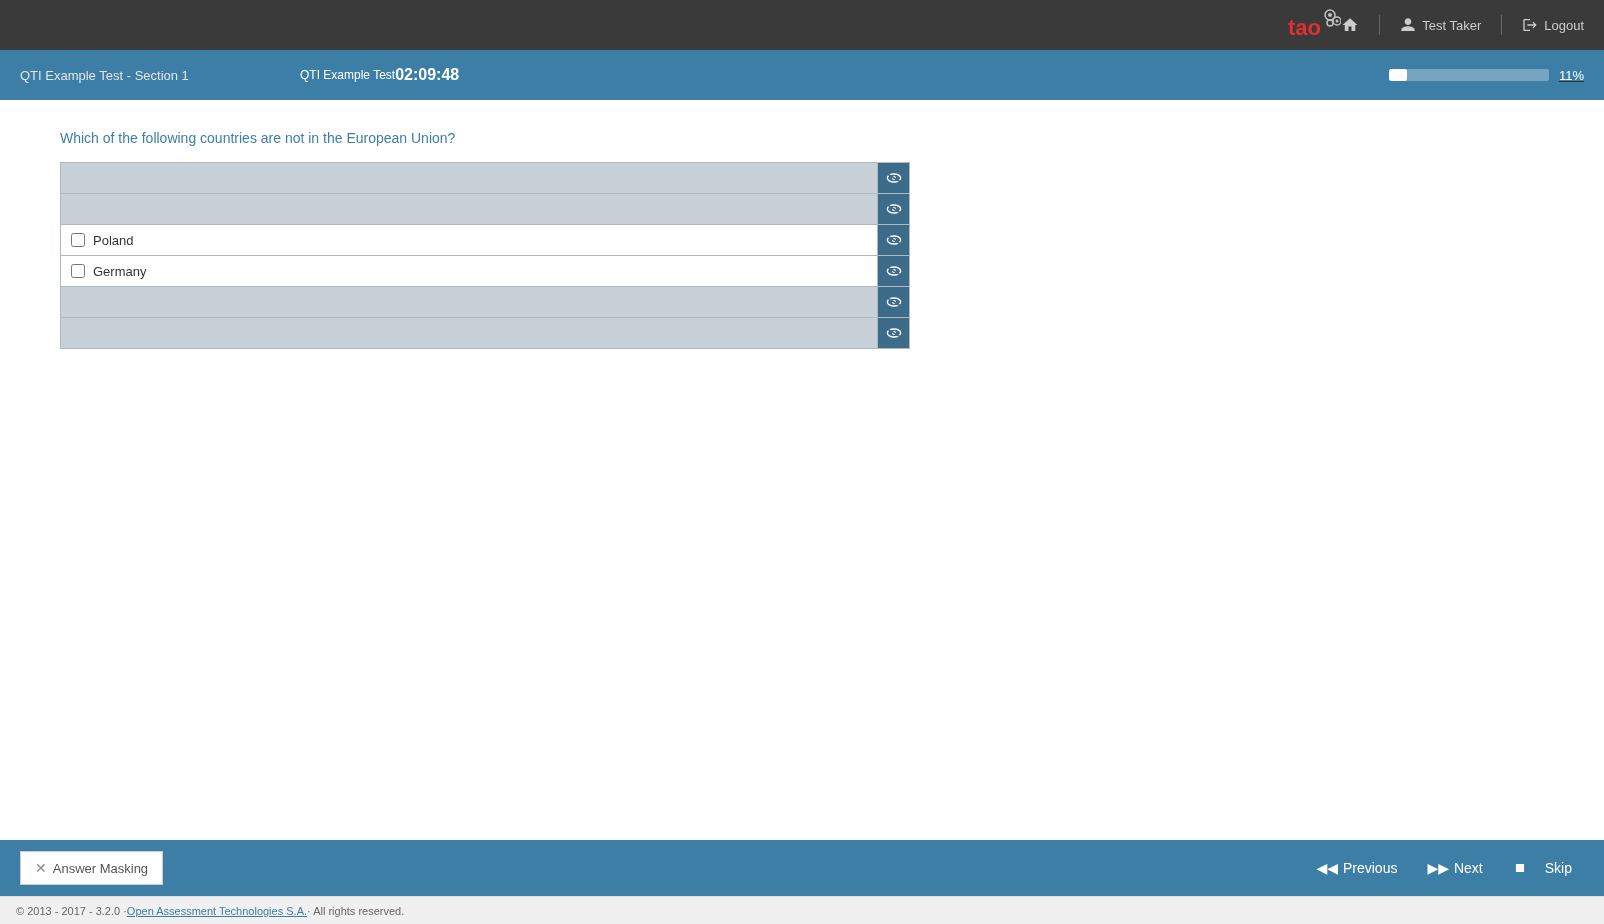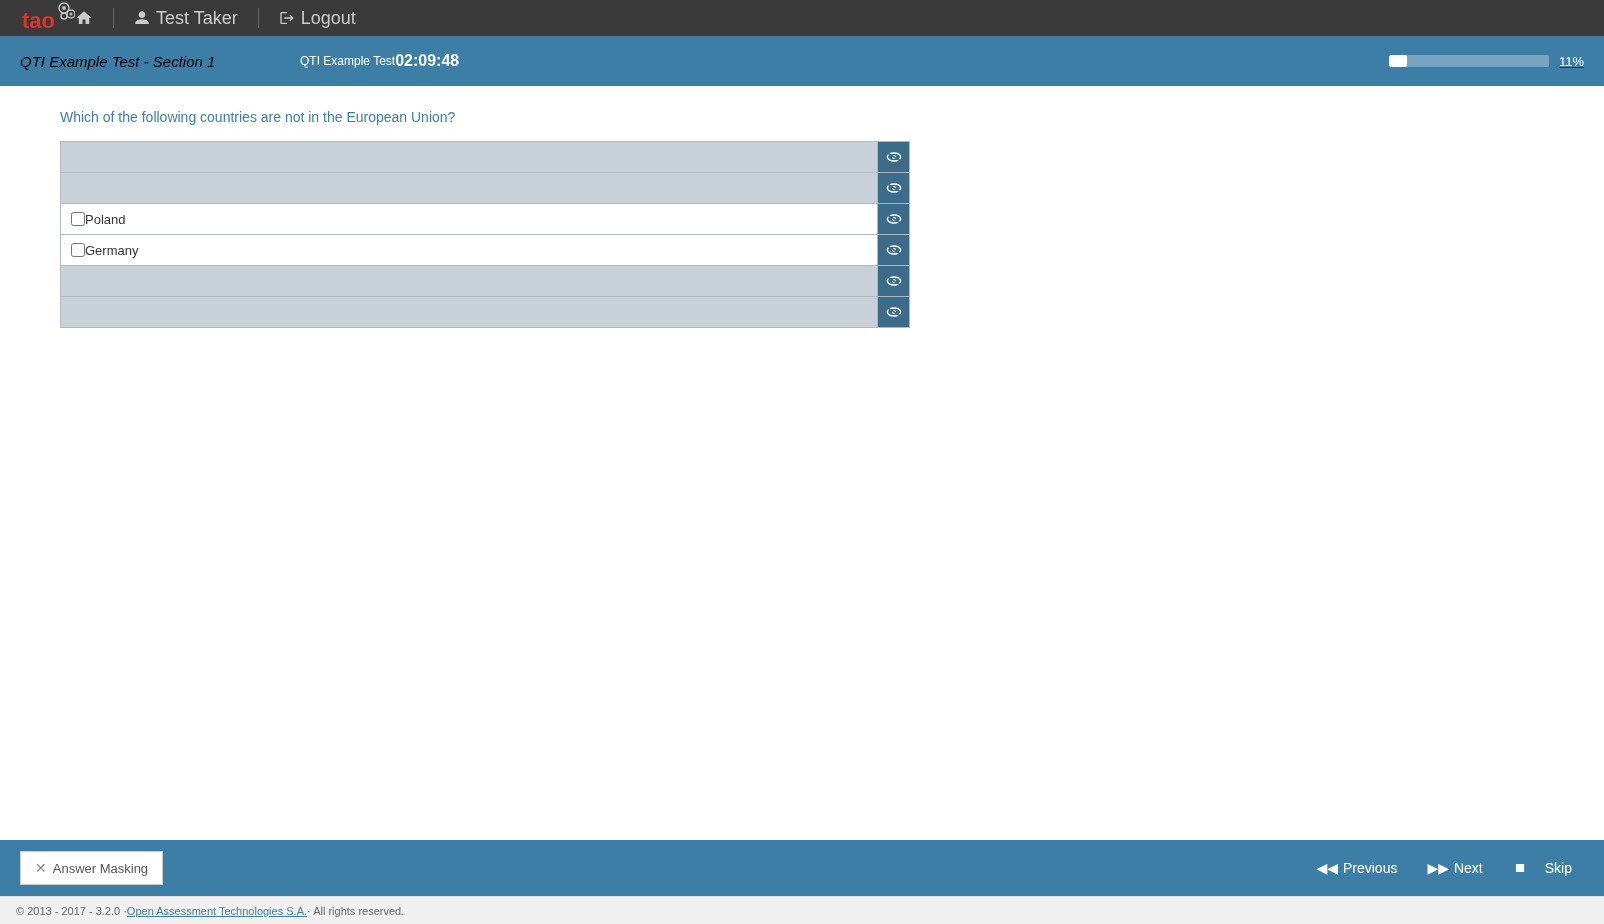--- a/index.html
+++ b/index.html
@@ -1,24 +1,24 @@
 <!DOCTYPE html>
 <html><head>
   <meta charset="utf-8">
   <style>
     * { box-sizing: border-box; margin: 0; padding: 0; }
     body { font-family: Arial, sans-serif; font-size: 13px; background: #fff; color: #333; display: flex; flex-direction: column; height: 924px; overflow: hidden; }
 
     
     .top-nav {
       background: #3a3a3a;
-      height: 36px;
-      display: flex;
-      align-items: center;
-      justify-content: flex-start;
+      height: 50px;
+      display: flex;
+      align-items: center;
+      justify-content: flex-end;
       padding: 8px 20px;
       flex-shrink: 0;
     }
     .top-nav-logo {
       display: flex;
       align-items: center;
     }
     .top-nav-right {
       display: flex;
       align-items: center;
@@ -28,38 +28,37 @@
     .nav-divider {
       width: 1px;
       height: 20px;
       background: #666;
     }
     .nav-user, .nav-logout {
       display: flex;
       align-items: center;
       gap: 6px;
       color: #ccc;
-      font-size: 18px;
+      font-size: 13px;
       cursor: pointer;
     }
 
     
     .header-bar {
       background: #3d7ea6;
       height: 50px;
       display: flex;
       align-items: center;
       padding: 0 20px;
       flex-shrink: 0;
     }
     .header-section-title {
-      color: #000000;
-      font-size: 15px;
+      color: #e5e5e5;
+      font-size: 13px;
       width: 280px;
-      font-style: italic;
     }
     .header-center {
       flex: 1;
       display: flex;
       flex-direction: row;
       align-items: center;
       color: #fff;
     }
     .header-test-name {
       font-size: 12px;
@@ -91,21 +90,21 @@
     }
     .progress-pct {
       color: #fff;
       font-size: 13px;
     }
 
     
     .main-content {
       flex: 1;
       overflow-y: auto;
-      padding: 23px 60px;
+      padding: 30px 60px;
       background: #fff;
     }
 
     .question-text {
       color: #3d7ea6;
       font-size: 14px;
       margin-bottom: 16px;
     }
 
     .answer-list {
@@ -127,20 +126,21 @@
     }
     .answer-row.choice {
       background: #fff;
     }
 
     .answer-row-content {
       flex: 1;
       padding: 6px 10px;
       display: flex;
       align-items: center;
+      gap: 8px;
     }
 
     .answer-checkbox {
       width: 14px;
       height: 14px;
       border: 1px solid #666;
       background: #fff;
       flex-shrink: 0;
       cursor: pointer;
     }

